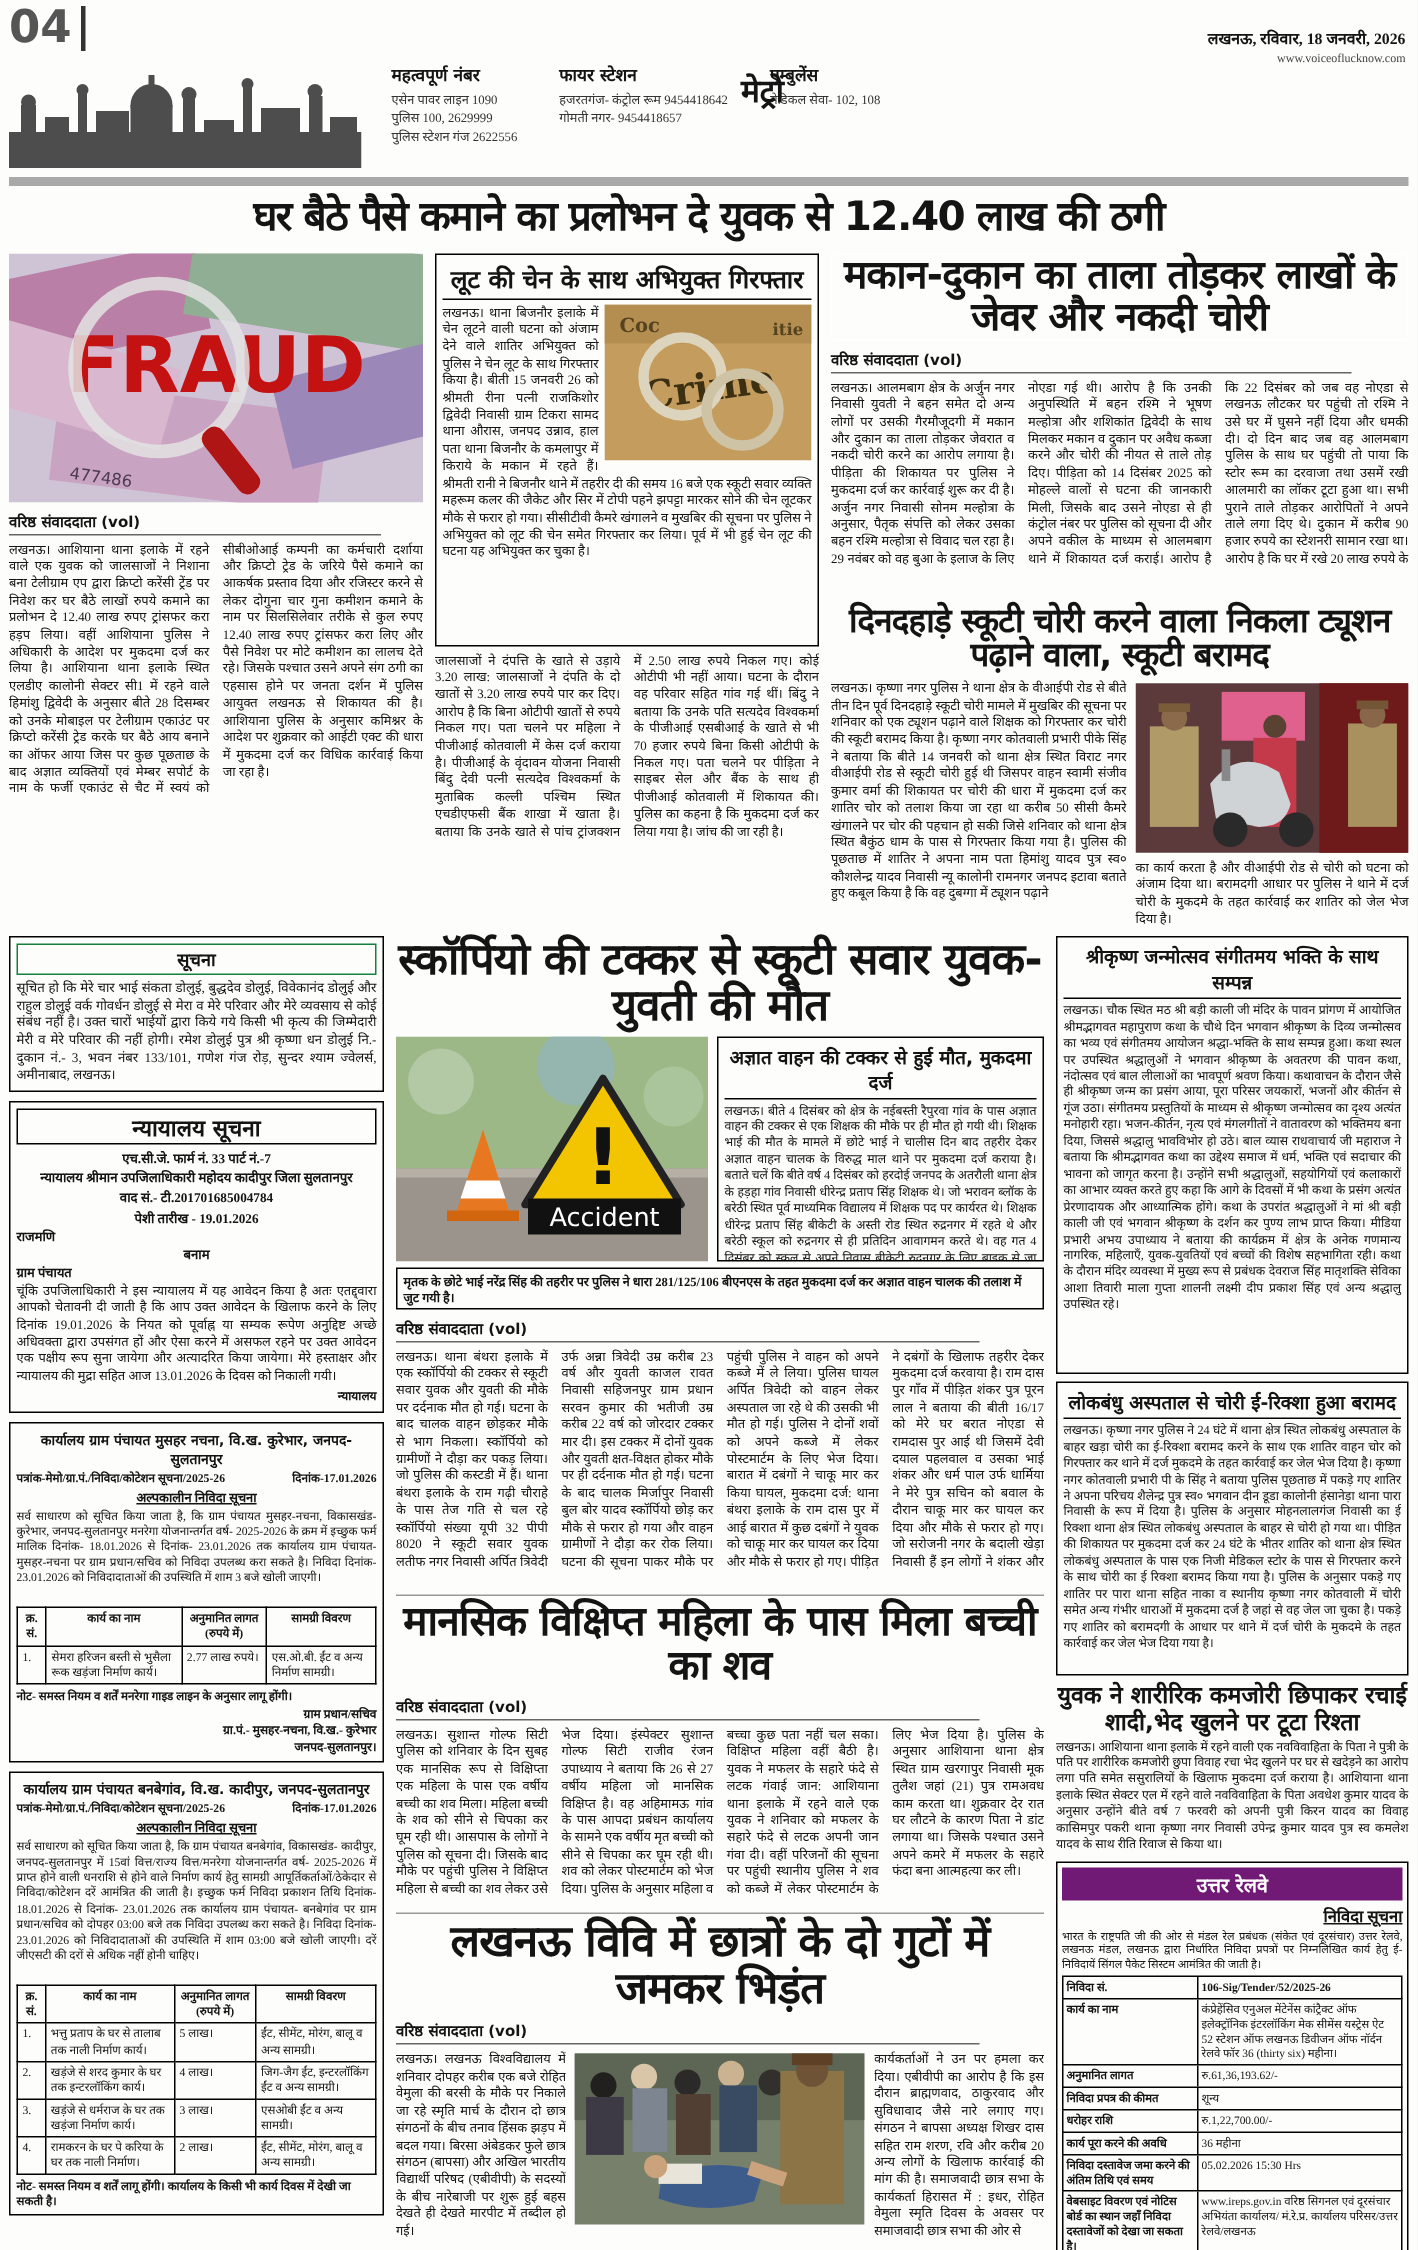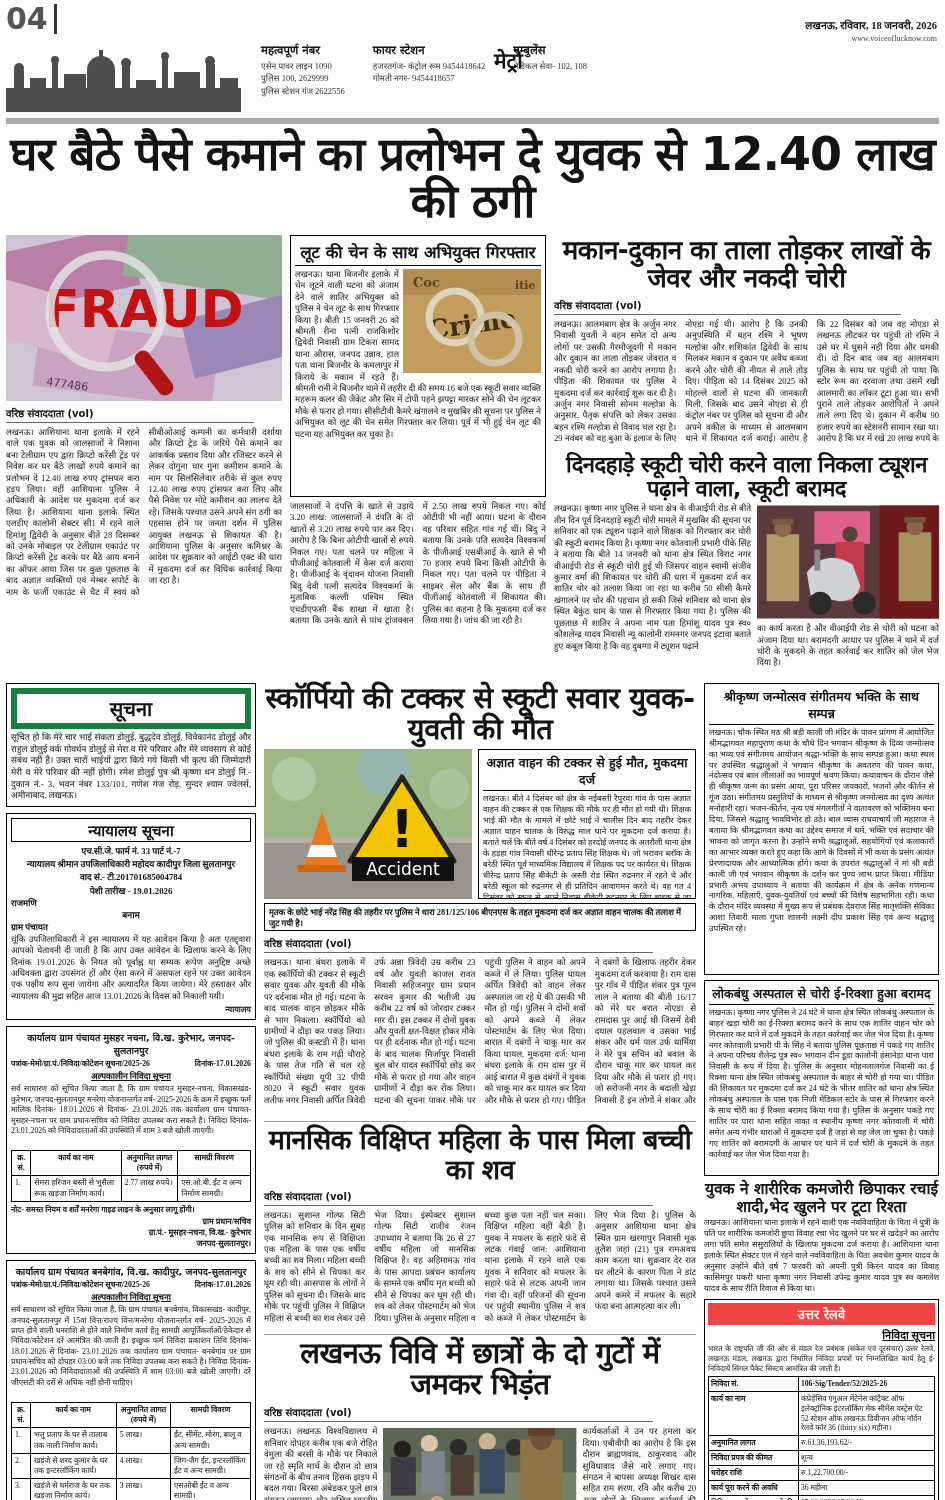--- a/index.html
+++ b/index.html
@@ -12,21 +12,21 @@
 .papername{font-family:"DejaVu Sans",sans-serif;font-size:31px;font-weight:900;letter-spacing:-1px;line-height:1}
 .skyline{position:absolute;left:0;top:44px}
 .numbers{position:absolute;left:255px;top:38px;display:flex;gap:28px}
 .numcol .t{font-family:"DejaVu Sans",sans-serif;font-weight:bold;font-size:11.5px;margin-bottom:3px}
 .numcol .l{font-size:8.5px;color:#333;line-height:1.45}
 .sectionlabel{position:absolute;left:488px;top:42px;font-family:"DejaVu Sans",sans-serif;font-size:21px;font-weight:900}
 .dateline{position:absolute;right:2px;top:14px;font-size:10.5px;font-weight:bold;text-align:right}
 .website{position:absolute;right:2px;top:30px;font-size:8px;color:#444;text-align:right}
 .rule-thick{height:6px;background:#a9a9a9;margin:2px 0 4px}
 
-.lead-head{font-family:"DejaVu Sans",sans-serif;font-size:46px;font-weight:900;text-align:center;line-height:1.02;letter-spacing:-1px;padding:3px 0 8px}
+.lead-head{font-family:"DejaVu Sans",sans-serif;font-size:27px;font-weight:900;text-align:center;line-height:1.02;letter-spacing:-1px;padding:3px 0 8px}
 .h-xl{font-family:"DejaVu Sans",sans-serif;font-weight:900;text-align:center;line-height:1.08;letter-spacing:-.5px}
 .h-box{font-family:"DejaVu Sans",sans-serif;font-weight:900;text-align:center}
 .byline{font-family:"DejaVu Sans",sans-serif;font-weight:bold;font-size:10px;border-bottom:1.5px solid #666;padding:2px 0 2px;margin:3px 0 4px;width:90%}
 .small{font-size:8.6px;line-height:1.33;text-align:justify}
 .c2{column-count:2;column-gap:9px}
 .c3{column-count:3;column-gap:9px}
 .c4{column-count:4;column-gap:9px}
 .box{border:1px solid #000;padding:4px}
 .boxtitle{font-family:"DejaVu Sans",sans-serif;font-weight:900;text-align:center;border-bottom:1px solid #000;padding-bottom:2px;margin-bottom:3px}
 .caption{font-size:8.6px;line-height:1.3;text-align:justify;margin-top:2px}
@@ -42,21 +42,21 @@
 
 .tbl{border-collapse:collapse;width:100%;margin-top:14px}
 .tbl th,.tbl td{border:1px solid #000;font-size:7.8px;padding:2px 3px;vertical-align:top;line-height:1.3}
 .tbl th{font-weight:bold;text-align:center}
 .tnd-office{font-family:"DejaVu Sans",sans-serif;font-weight:900;font-size:9.3px;text-align:center}
 .tnd-ref{font-size:7.8px;display:flex;justify-content:space-between;font-weight:bold;margin-top:1px}
 .tnd-sub{font-weight:bold;font-size:8.6px;text-align:center;text-decoration:underline;margin:2px 0}
 .tnd-sign{font-size:8px;font-weight:bold;text-align:right;line-height:1.4;margin-top:2px}
 .note{font-size:7.8px;font-weight:bold;margin-top:2px}
 
-.rw-head{background:#ef4444;color:#fff;font-family:"DejaVu Sans",sans-serif;font-weight:900;font-size:13px;text-align:center;padding:2px}
+.rw-head{background:#701a75;color:#fff;font-family:"DejaVu Sans",sans-serif;font-weight:900;font-size:13px;text-align:center;padding:2px}
 .rw-sub{font-weight:bold;font-size:11px;text-align:right;text-decoration:underline;margin:2px 0}
 .rw-row{display:flex;border:1px solid #000;border-top:none}
 .rw-l{width:40%;border-right:1px solid #000;font-weight:bold;font-size:7.6px;padding:2px;line-height:1.3}
 .rw-v{width:60%;font-size:7.6px;padding:2px;line-height:1.3}
 .courtcenter{text-align:center;font-weight:bold;font-size:8.8px;line-height:1.5}
 svg{display:block}
 </style>
 </head>
 <body>
 
@@ -154,21 +154,21 @@
       <div class="small c2" style="height:176px;overflow:hidden;margin-top:4px">जालसाजों ने दंपत्ति के खाते से उड़ाये 3.20 लाख: जालसाजों ने दंपति के दो खातों से 3.20 लाख रुपये पार कर दिए। आरोप है कि बिना ओटीपी खातों से रुपये निकल गए। पता चलने पर महिला ने पीजीआई कोतवाली में केस दर्ज कराया है। पीजीआई के वृंदावन योजना निवासी बिंदु देवी पत्नी सत्यदेव विश्वकर्मा के मुताबिक कल्ली पश्चिम स्थित एचडीएफसी बैंक शाखा में खाता है। बताया कि उनके खाते से पांच ट्रांजक्शन में 2.50 लाख रुपये निकल गए। कोई ओटीपी भी नहीं आया। घटना के दौरान वह परिवार सहित गांव गई थीं। बिंदु ने बताया कि उनके पति सत्यदेव विश्वकर्मा के पीजीआई एसबीआई के खाते से भी 70 हजार रुपये बिना किसी ओटीपी के निकल गए। पता चलने पर पीड़िता ने साइबर सेल और बैंक के साथ ही पीजीआई कोतवाली में शिकायत की। पुलिस का कहना है कि मुकदमा दर्ज कर लिया गया है। जांच की जा रही है।</div>
       <div class="small" style="height:0;overflow:hidden">कारोबारी का सामान व नकदी से भरा बैग उठा कर भाग गये उचक्के: पारा में बाइक सवार दो उचक्के दुकान खोल रहे कारोबारी की बाइक पर रखा सामान व नकदी से भरा बैग उठाकर भाग निकले। पीड़ित ने पीछा भी किया, लेकिन वह भागने में सफल रहे। पारा इलाके के गोकुल ग्राम योजना निवासी शैलेंद्र किराना कारोबारी हैं। शैलेंद्र के मुताबिक गुरुवार दोपहर वह बाजार से दुकान के लिए सामान खरीदकर लाये थे। इस बीच बाइक पर ही सामान रखकर दुकान खोलने निकले, तभी एक बाइक पर सवार दो उचक्के पहुंचे और बाइक से सामान भरा बैग उठाकर भाग निकले। बैग में लगभग 35 हजार का सामान और छह हजार रुपये नकद थे। इंस्पेक्टर सुरेश सिंह ने बताया कि मुकदमा दर्ज कर लिया गया है। सीसीटीवी कैमरों के जरिये उचक्कों का पता लगाया जा रहा है।</div>
     </div>
 
     <div class="colC">
       <div>
         <h2 class="h-xl" style="font-size:26px;border:1px solid #fff">मकान-दुकान का ताला तोड़कर लाखों के जेवर और नकदी चोरी</h2>
         <div class="byline">वरिष्ठ संवाददाता (vol)</div>
         <div class="small c3" style="height:132px;overflow:hidden">लखनऊ। आलमबाग क्षेत्र के अर्जुन नगर निवासी युवती ने बहन समेत दो अन्य लोगों पर उसकी गैरमौजूदगी में मकान और दुकान का ताला तोड़कर जेवरात व नकदी चोरी करने का आरोप लगाया है। पीड़िता की शिकायत पर पुलिस ने मुकदमा दर्ज कर कार्रवाई शुरू कर दी है। अर्जुन नगर निवासी सोनम मल्होत्रा के अनुसार, पैतृक संपत्ति को लेकर उसका बहन रश्मि मल्होत्रा से विवाद चल रहा है। 29 नवंबर को वह बुआ के इलाज के लिए नोएडा गई थी। आरोप है कि उनकी अनुपस्थिति में बहन रश्मि ने भूषण मल्होत्रा और शशिकांत द्विवेदी के साथ मिलकर मकान व दुकान पर अवैध कब्जा करने और चोरी की नीयत से ताले तोड़ दिए। पीड़िता को 14 दिसंबर 2025 को मोहल्ले वालों से घटना की जानकारी मिली, जिसके बाद उसने नोएडा से ही कंट्रोल नंबर पर पुलिस को सूचना दी और अपने वकील के माध्यम से आलमबाग थाने में शिकायत दर्ज कराई। आरोप है कि 22 दिसंबर को जब वह नोएडा से लखनऊ लौटकर घर पहुंची तो रश्मि ने उसे घर में घुसने नहीं दिया और धमकी दी। दो दिन बाद जब वह आलमबाग पुलिस के साथ घर पहुंची तो पाया कि स्टोर रूम का दरवाजा तथा उसमें रखी आलमारी का लॉकर टूटा हुआ था। सभी पुराने ताले तोड़कर आरोपितों ने अपने ताले लगा दिए थे। दुकान में करीब 90 हजार रुपये का स्टेशनरी सामान रखा था। आरोप है कि घर में रखे 20 लाख रुपये के जेवरात और 70 हजार रुपये नकद चोरी हो गए। आलमबाग इंस्पेक्टर सुभाष चंद्र सरोज ने बताया कि पीड़िता की शिकायत पर आरोपितों के खिलाफ कब्जे की नीयत से घर में घुसने, चोरी, मारपीट और धमकी सहित संबंधित धाराओं में नामजद मुकदमा दर्ज कर लिया गया है।</div>
       </div>
-      <div style="margin-top:2px">
+      <div style="margin-top:18px">
         <h2 class="h-xl" style="font-size:22px">दिनदहाड़े स्कूटी चोरी करने वाला निकला ट्यूशन पढ़ाने वाला, स्कूटी बरामद</h2>
         <div style="display:flex;gap:6px;margin-top:3px">
           <div class="small" style="width:52%;height:160px;overflow:hidden">लखनऊ। कृष्णा नगर पुलिस ने थाना क्षेत्र के वीआईपी रोड से बीते तीन दिन पूर्व दिनदहाड़े स्कूटी चोरी मामले में मुखबिर की सूचना पर शनिवार को एक ट्यूशन पढ़ाने वाले शिक्षक को गिरफ्तार कर चोरी की स्कूटी बरामद किया है। कृष्णा नगर कोतवाली प्रभारी पीके सिंह ने बताया कि बीते 14 जनवरी को थाना क्षेत्र स्थित विराट नगर वीआईपी रोड से स्कूटी चोरी हुई थी जिसपर वाहन स्वामी संजीव कुमार वर्मा की शिकायत पर चोरी की धारा में मुकदमा दर्ज कर शातिर चोर को तलाश किया जा रहा था करीब 50 सीसी कैमरे खंगालने पर चोर की पहचान हो सकी जिसे शनिवार को थाना क्षेत्र स्थित बैकुंठ धाम के पास से गिरफ्तार किया गया है। पुलिस की पूछताछ में शातिर ने अपना नाम पता हिमांशु यादव पुत्र स्व० कौशलेन्द्र यादव निवासी न्यू कालोनी रामनगर जनपद इटावा बताते हुए कबूल किया है कि वह दुबग्गा में ट्यूशन पढ़ाने</div>
           <div style="width:48%">
             <svg width="100%" height="118" viewBox="0 0 190 118" role="img">
               <rect width="190" height="118" fill="#5c3a3c"></rect>
               <rect x="60" y="6" width="58" height="34" fill="#e0608e"></rect>
               <rect x="128" y="0" width="62" height="118" fill="#6e1a1a"></rect>
               <text x="160" y="22" font-size="13" font-weight="bold" fill="#f0c040" font-family="DejaVu Sans, sans-serif">म</text>
               <rect x="10" y="30" width="34" height="70" fill="#b09a68"></rect>
@@ -188,21 +188,21 @@
           </div>
         </div>
       </div>
     </div>
   </section>
 
   <section class="band-main">
 
     <aside class="colL">
       <div class="box">
-        <div class="boxtitle" style="font-size:20px;border:6px solid #15803d;padding:1px">सूचना</div>
+        <div class="boxtitle" style="font-size:12px;border:1px solid #15803d;padding:1px">सूचना</div>
         <div class="small" style="font-size:8.8px">सूचित हो कि मेरे चार भाई संकता डोलुई, बुद्धदेव डोलुई, विवेकानंद डोलुई और राहुल डोलुई वर्क गोवर्धन डोलुई से मेरा व मेरे परिवार और मेरे व्यवसाय से कोई संबंध नहीं है। उक्त चारों भाईयों द्वारा किये गये किसी भी कृत्य की जिम्मेदारी मेरी व मेरे परिवार की नहीं होगी। रमेश डोलुई पुत्र श्री कृष्णा धन डोलुई नि.- दुकान नं.- 3, भवन नंबर 133/101, गणेश गंज रोड़, सुन्दर श्याम ज्वेलर्स, अमीनाबाद, लखनऊ।</div>
       </div>
       <div class="box" style="margin-top:6px">
         <div class="boxtitle" style="font-size:15px;border:1px solid #000;padding:1px">न्यायालय सूचना</div>
         <div class="courtcenter">एच.सी.जे. फार्म नं. 33 पार्ट नं.-7</div>
         <div class="courtcenter">न्यायालय श्रीमान उपजिलाधिकारी महोदय कादीपुर जिला सुलतानपुर</div>
         <div class="courtcenter">वाद सं.- टी.201701685004784</div>
         <div class="courtcenter">पेशी तारीख - 19.01.2026</div>
         <div class="small" style="font-weight:bold">राजमणि</div>
         <div class="courtcenter">बनाम</div>

